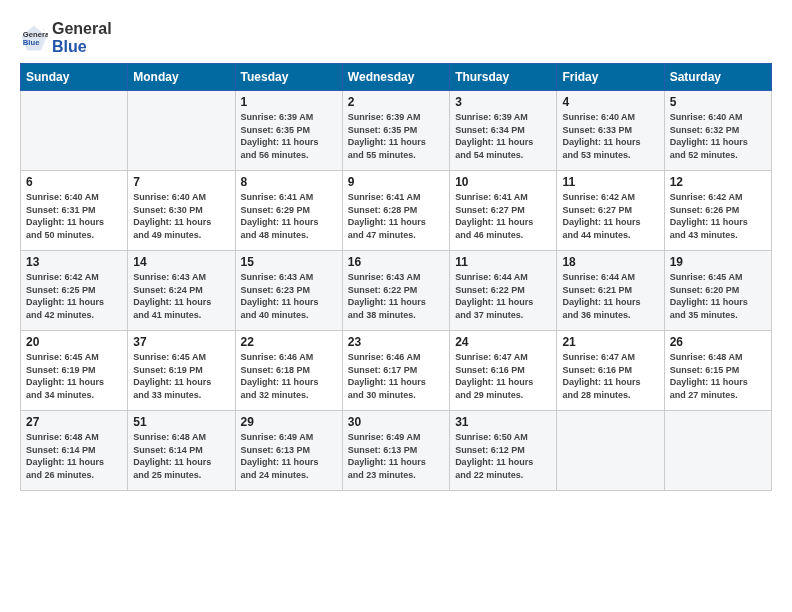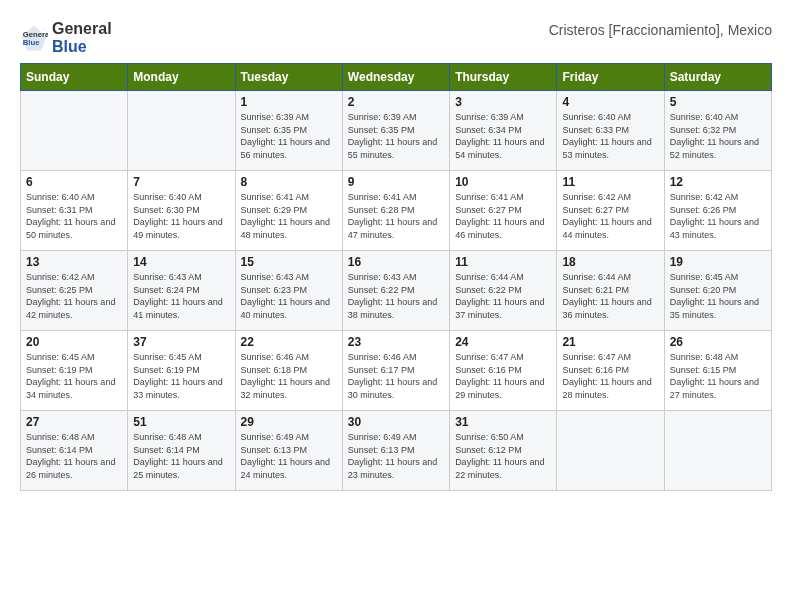--- a/index.html
+++ b/index.html
@@ -37,21 +37,21 @@
       font-size: 14px;
       color: #555;
       margin-top: 2px;
     }
     table {
       width: 100%;
       border-collapse: collapse;
       table-layout: fixed;
     }
     thead tr th {
-      background-color: #4d7c0f;
+      background-color: #0369a1;
       color: #fff;
       text-align: left;
       padding: 6px 5px;
       font-size: 12px;
       font-weight: bold;
       border: 1px solid #2a5aaf;
     }
     tbody tr td {
       border: 1px solid #ccc;
       vertical-align: top;
@@ -71,20 +71,21 @@
       font-size: 12px;
       font-weight: bold;
       color: #222;
       display: block;
       margin-bottom: 2px;
     }
     .day-detail {
       font-size: 9px;
       color: #444;
       line-height: 1.4;
+      font-weight: bold;
     }
     .empty-cell {
       background: #f5f6f8;
     }
   </style>
 </head>
 <body>
 
 <div class="header">
   <div class="logo">
@@ -97,21 +98,20 @@
     <div>
       <div style="font-size:16px;font-weight:bold;line-height:1.1;">
         <span style="color:#333;">General</span>
       </div>
       <div style="font-size:16px;font-weight:bold;line-height:1.1;">
         <span style="color:#2255aa;">Blue</span>
       </div>
     </div>
   </div>
   <div class="title-block">
-    <div class="location">Cristeros [Fraccionamiento], Mexico</div>
   </div>
 </div>
 
 <table>
   <thead>
     <tr>
     <th>Sunday</th>
         <th>Monday</th>
         <th>Tuesday</th>
         <th>Wednesday</th>

